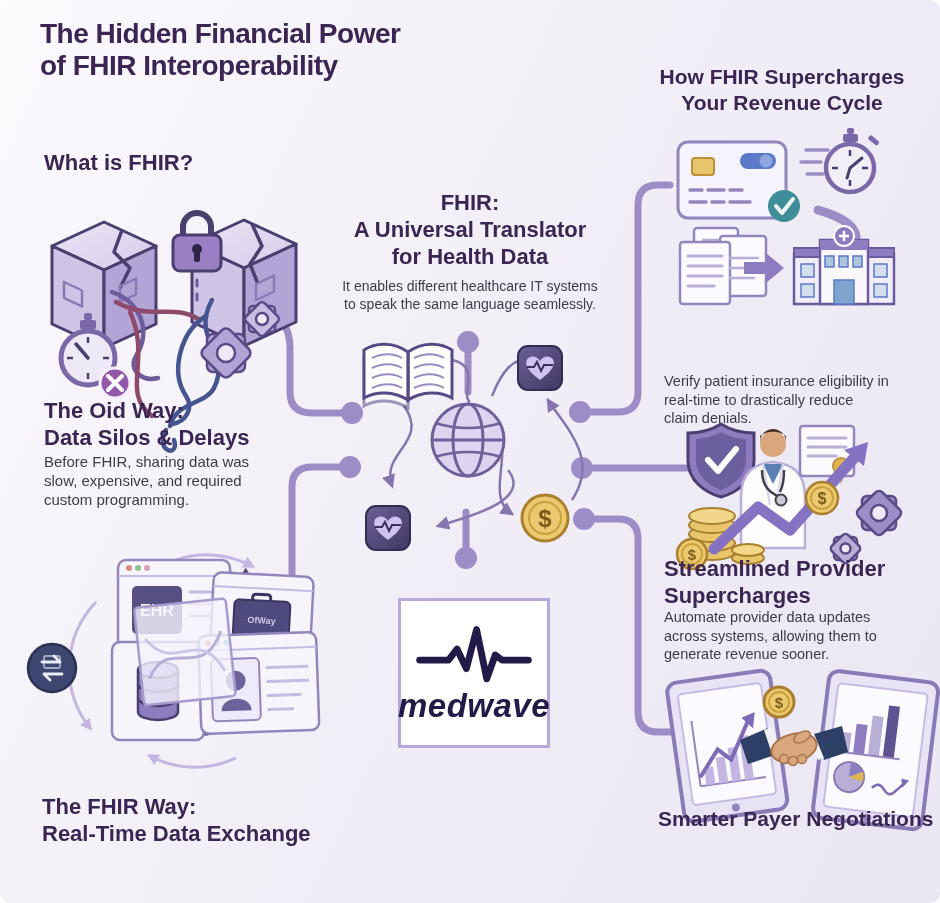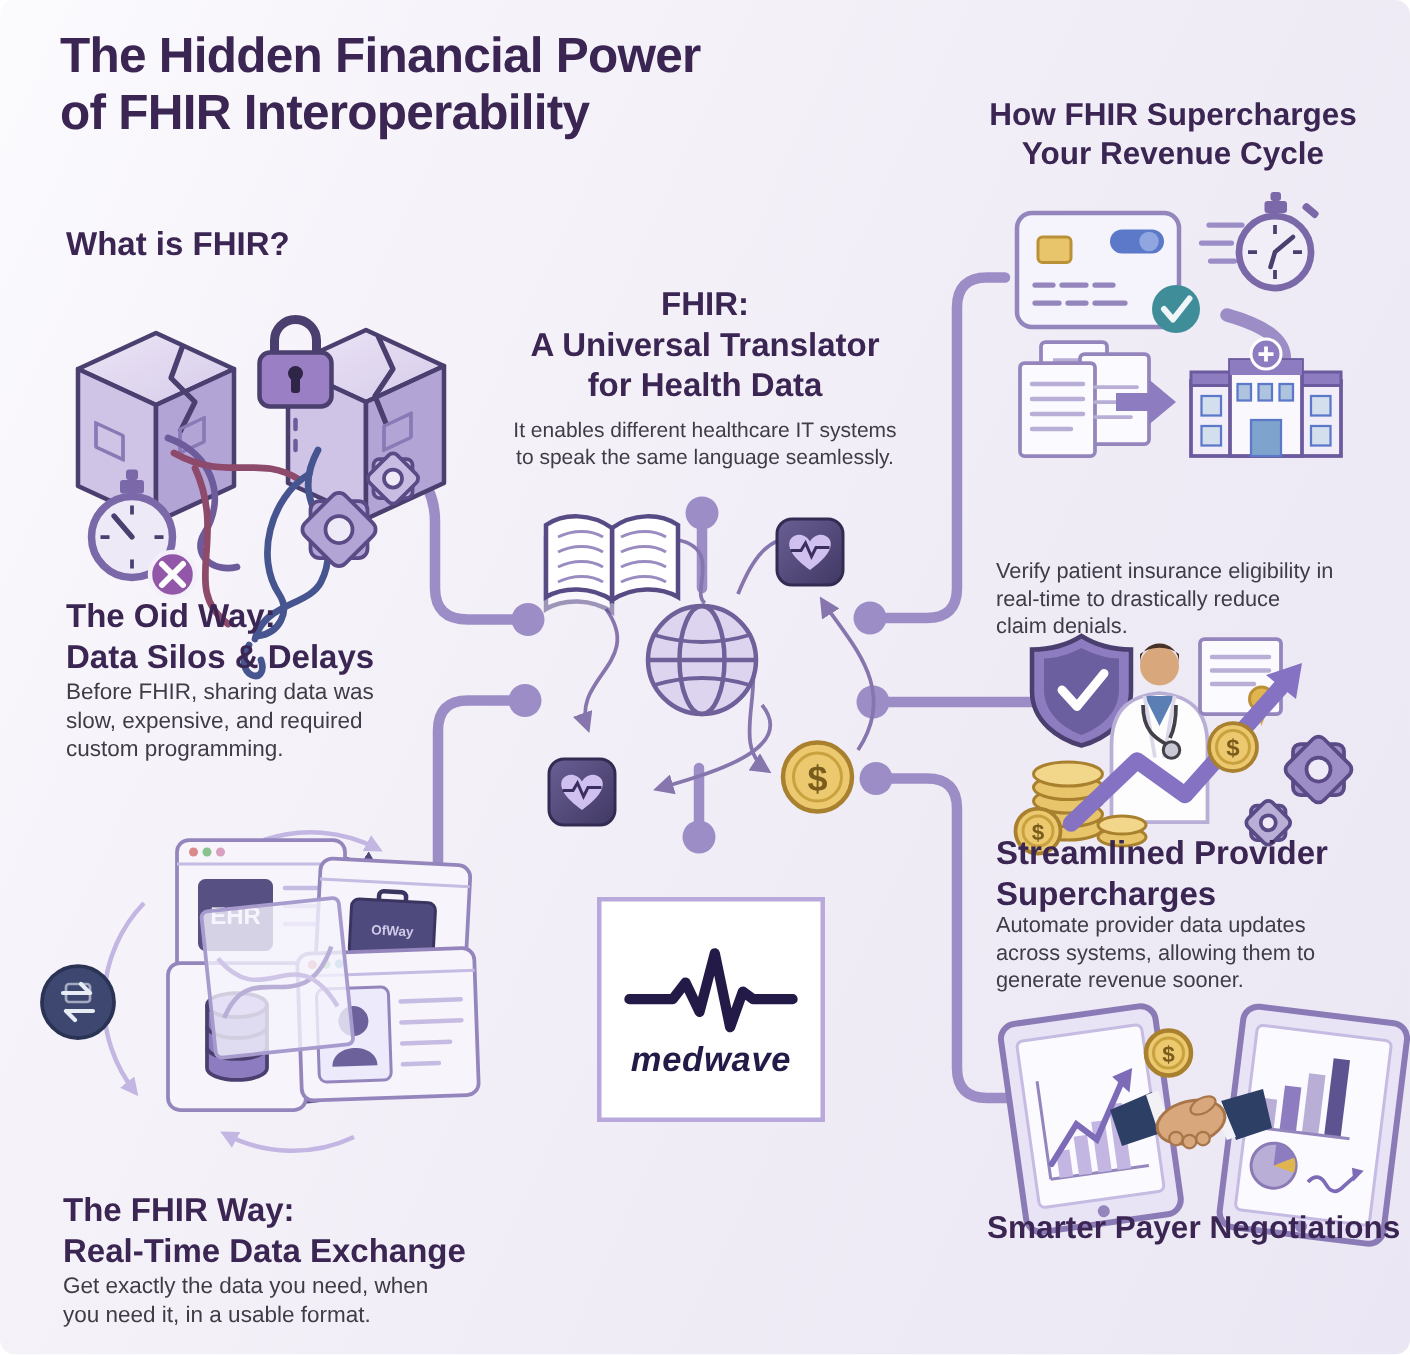--- a/index.html
+++ b/index.html
@@ -3,31 +3,31 @@
 <meta charset="utf-8">
 <style>
   html,body{margin:0;padding:0;background:#ffffff;}
   #canvas{
     position:relative;width:940px;height:903px;overflow:hidden;border-radius:10px;
     background:linear-gradient(115deg,#fbfafd 0%,#f3f0f8 38%,#eae6f3 100%);
     font-family:"Liberation Sans",sans-serif;
   }
   .abs{position:absolute;}
   .pre{white-space:pre-line;}
-  .t-title{font-size:33px;font-weight:800;line-height:1.16;color:#3b2653;letter-spacing:-0.5px;}
+  .t-title{font-size:28px;font-weight:800;line-height:1.16;color:#3b2653;letter-spacing:-0.5px;}
   .t-h2{font-size:22px;font-weight:800;line-height:1.22;color:#3b2653;}
   .t-h2s{font-size:21px;font-weight:800;line-height:1.22;color:#3b2653;}
   .t-body{font-size:15px;line-height:1.28;color:#3f3c47;}
   .t-body-s{font-size:14.5px;line-height:1.28;color:#3f3c47;}
   .center{text-align:center;}
   #logo-box{
     left:398px;top:598px;width:146px;height:144px;background:#ffffff;
     border:3px solid #b9a8dc;display:flex;flex-direction:column;align-items:center;justify-content:center;
   }
-  #logo-word{font-size:23px;font-style:italic;color:#241a47;letter-spacing:0.5px;margin-top:-2px;}
+  #logo-word{font-size:33px;font-style:italic;color:#241a47;letter-spacing:0.5px;margin-top:-2px;}
   #logo-word .lm{font-weight:800;}
   #logo-word .lw{font-weight:600;}
   svg text{font-family:"Liberation Sans",sans-serif;}
 </style>
 </head>
 <body>
 
 <div id="canvas">
 
   <svg class="abs" style="left:0;top:0;" width="940" height="903" viewBox="0 0 940 903">
@@ -412,22 +412,20 @@
   <div class="abs t-h2 pre" style="left:664px;top:556px;">Streamlined Provider
 Supercharges</div>
   <div class="abs t-body-s pre" style="left:664px;top:608px;width:265px;">Automate provider data updates
 across systems, allowing them to
 generate revenue sooner.</div>
 
   <div class="abs t-h2s" style="left:658px;top:806px;">Smarter Payer Negotiations</div>
 
   <div class="abs t-h2 pre" style="left:42px;top:794px;">The FHIR Way:
 Real-Time Data Exchange</div>
-  <div class="abs t-body pre" style="left:42px;top:848px;width:280px;">Get exactly the data you need, when
-you need it, in a usable format.</div>
 
   <div class="abs" id="logo-box">
     <svg width="120" height="68" viewBox="0 0 140 80">
       <path d="M 6 46 H 40 L 50 33 L 61 56 L 73 10 L 85 68 L 95 40 L 103 46 H 134" fill="none" stroke="#241a47" stroke-width="8" stroke-linecap="round" stroke-linejoin="round"></path>
     </svg>
     <div id="logo-word"><span class="lm">med</span><span class="lw">wave</span></div>
   </div>
 
 </div>
 

